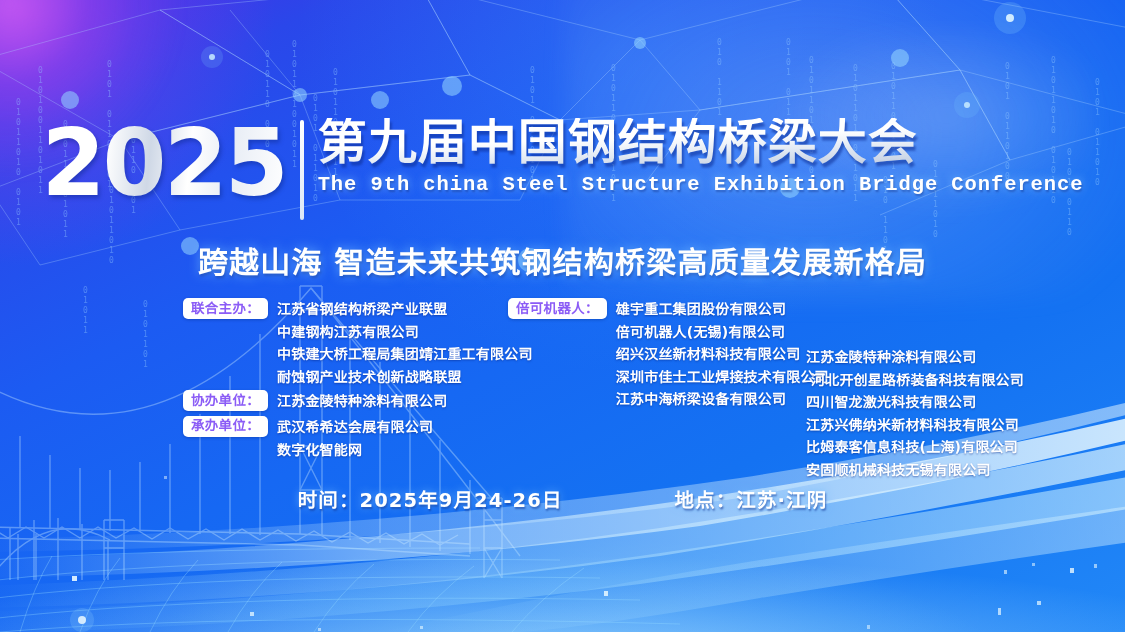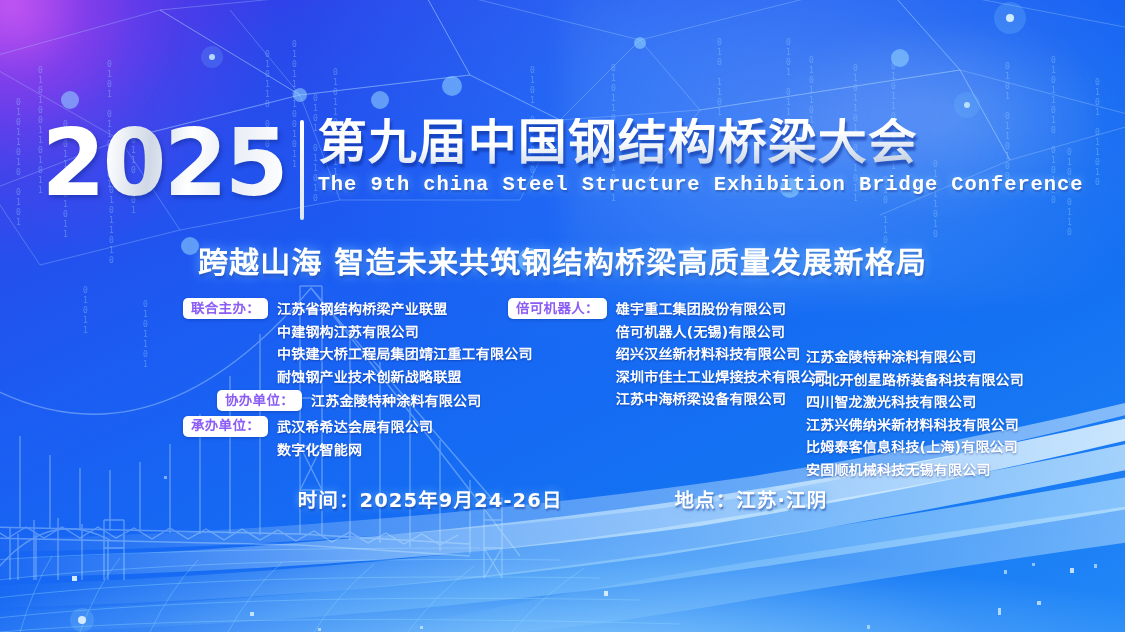--- a/index.html
+++ b/index.html
@@ -318,21 +318,21 @@
     <div class="col col-a">
       <div class="row">
         <div class="pill">联合主办：</div>
         <div class="entries">
           <div class="entry">江苏省钢结构桥梁产业联盟</div>
           <div class="entry">中建钢构江苏有限公司</div>
           <div class="entry">中铁建大桥工程局集团靖江重工有限公司</div>
           <div class="entry">耐蚀钢产业技术创新战略联盟</div>
         </div>
       </div>
-      <div class="row" style="margin-top:2px;margin-left:34px;">
+      <div class="row" style="margin-top:2px;">
         <div class="pill">协办单位：</div>
         <div class="entries">
           <div class="entry">江苏金陵特种涂料有限公司</div>
         </div>
       </div>
       <div class="row" style="margin-top:3px;">
         <div class="pill">承办单位：</div>
         <div class="entries">
           <div class="entry">武汉希希达会展有限公司</div>
           <div class="entry">数字化智能网</div>

